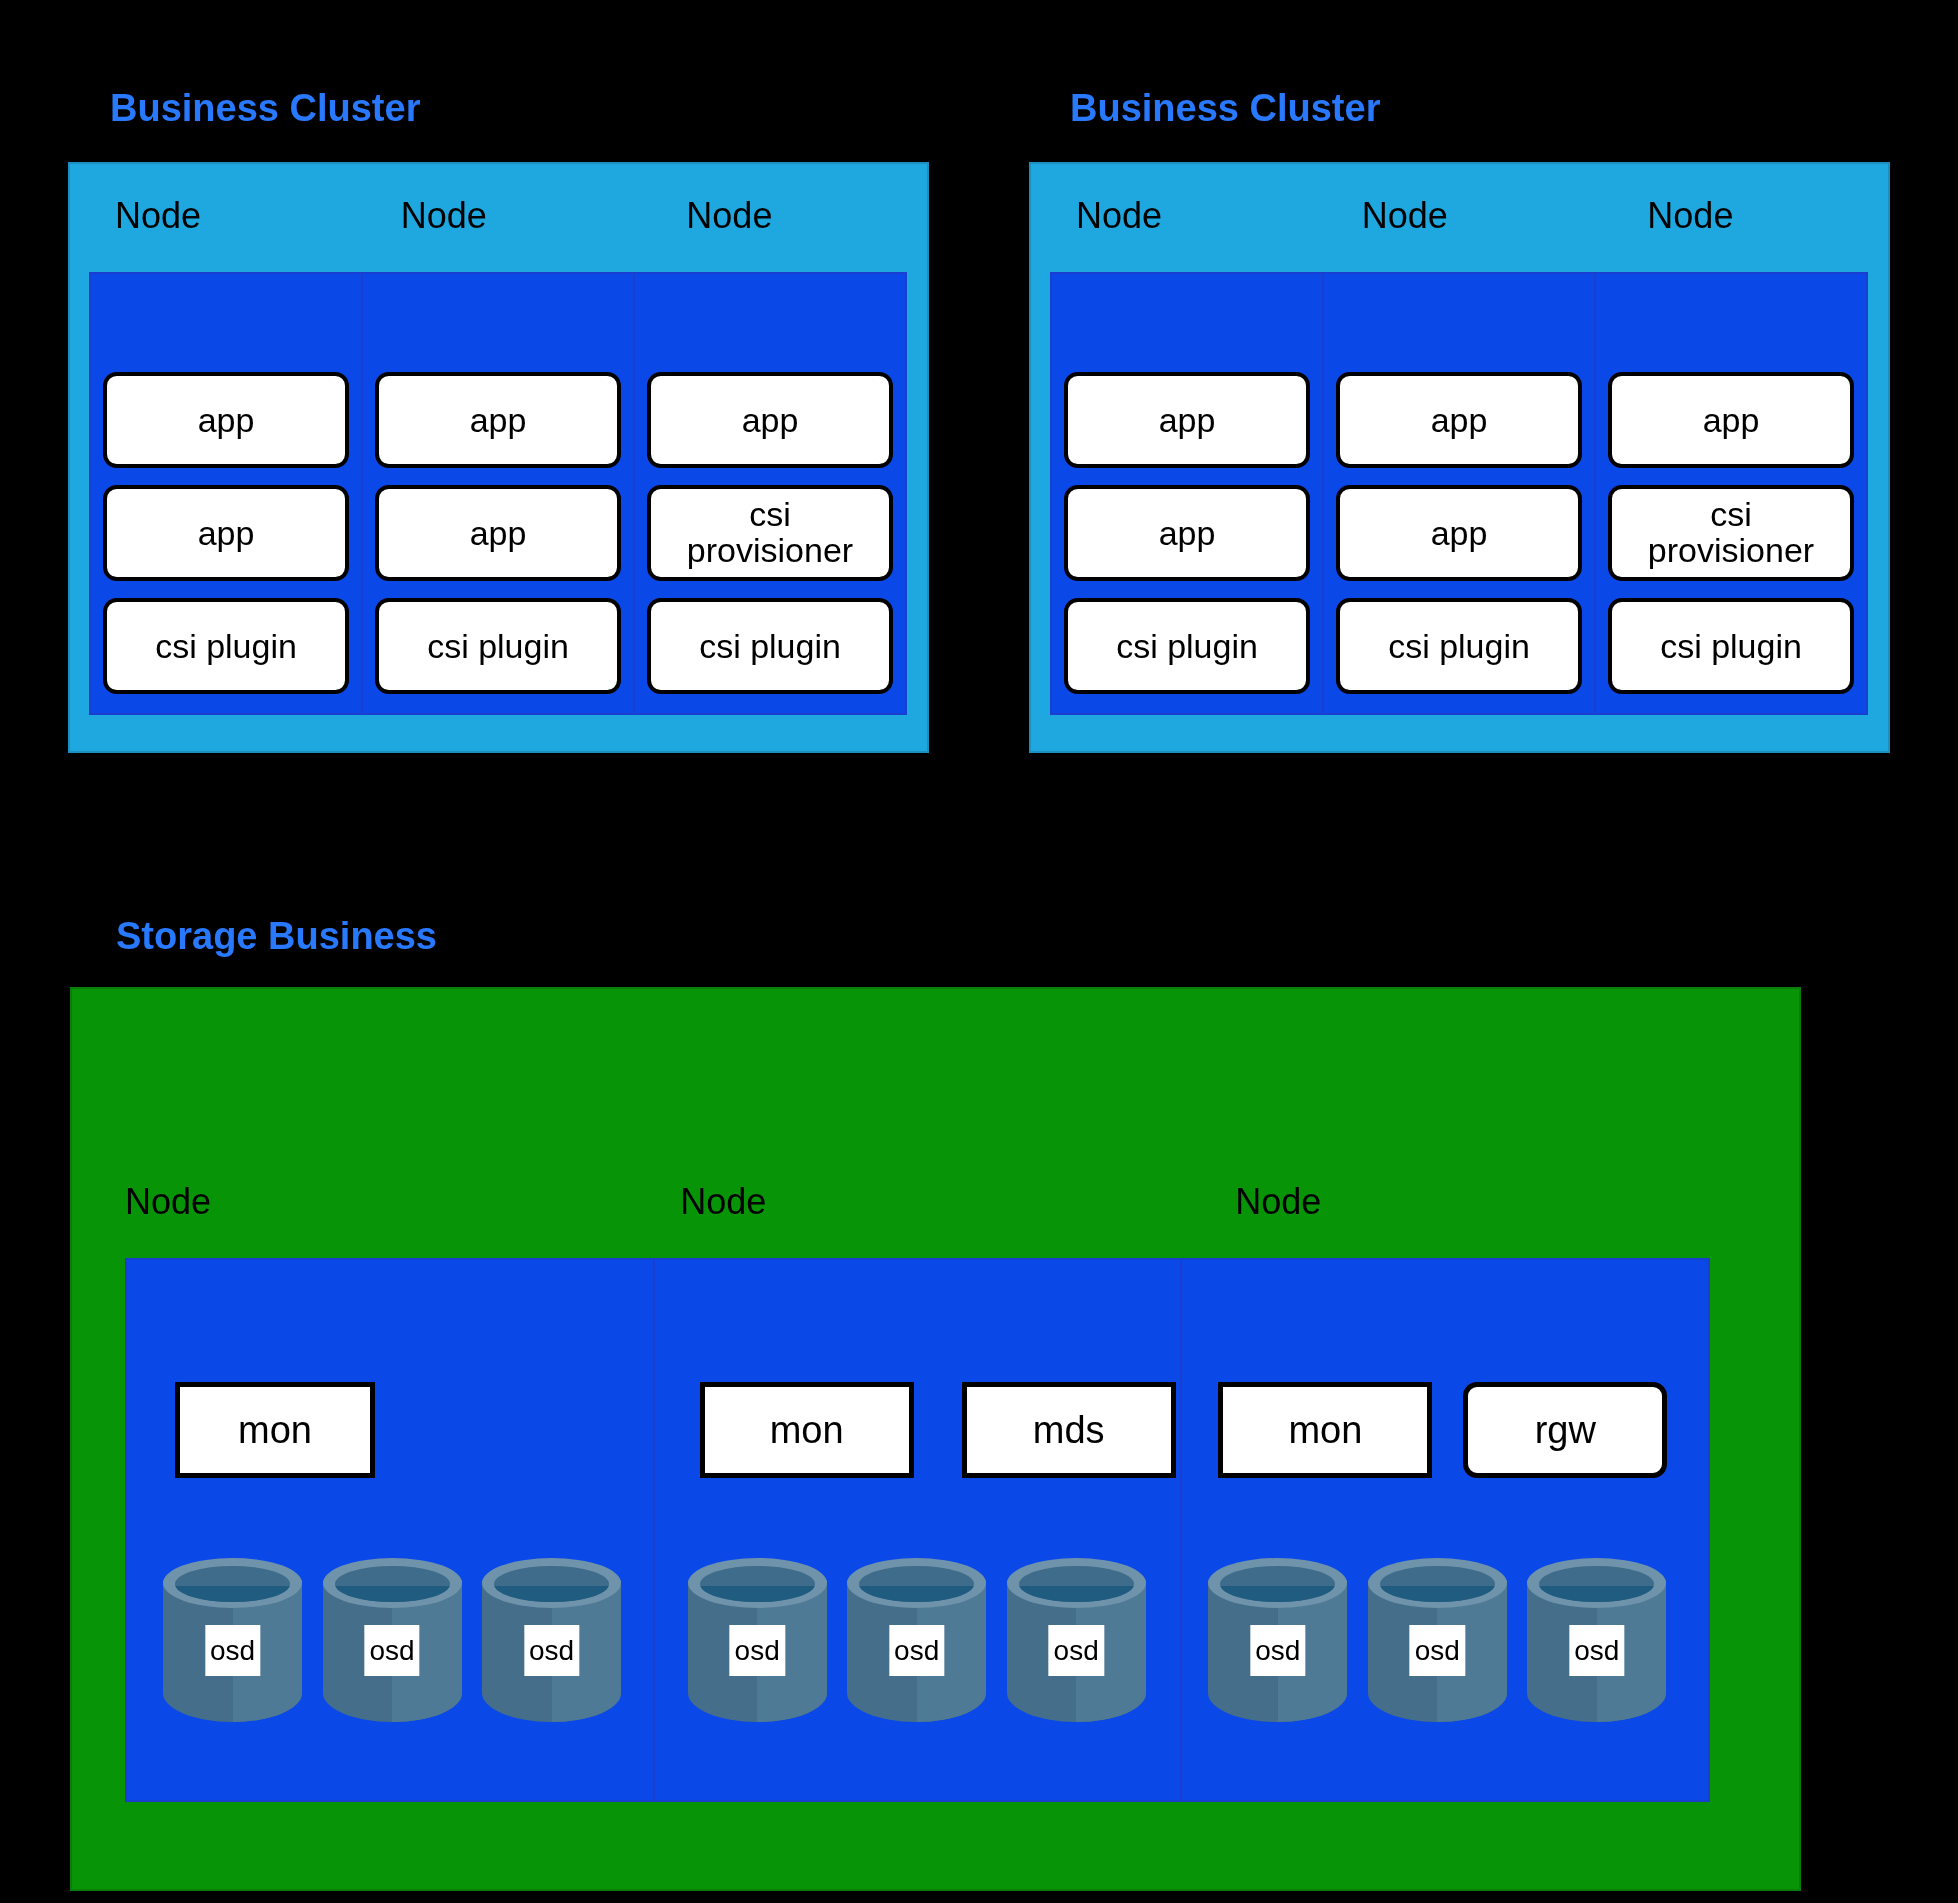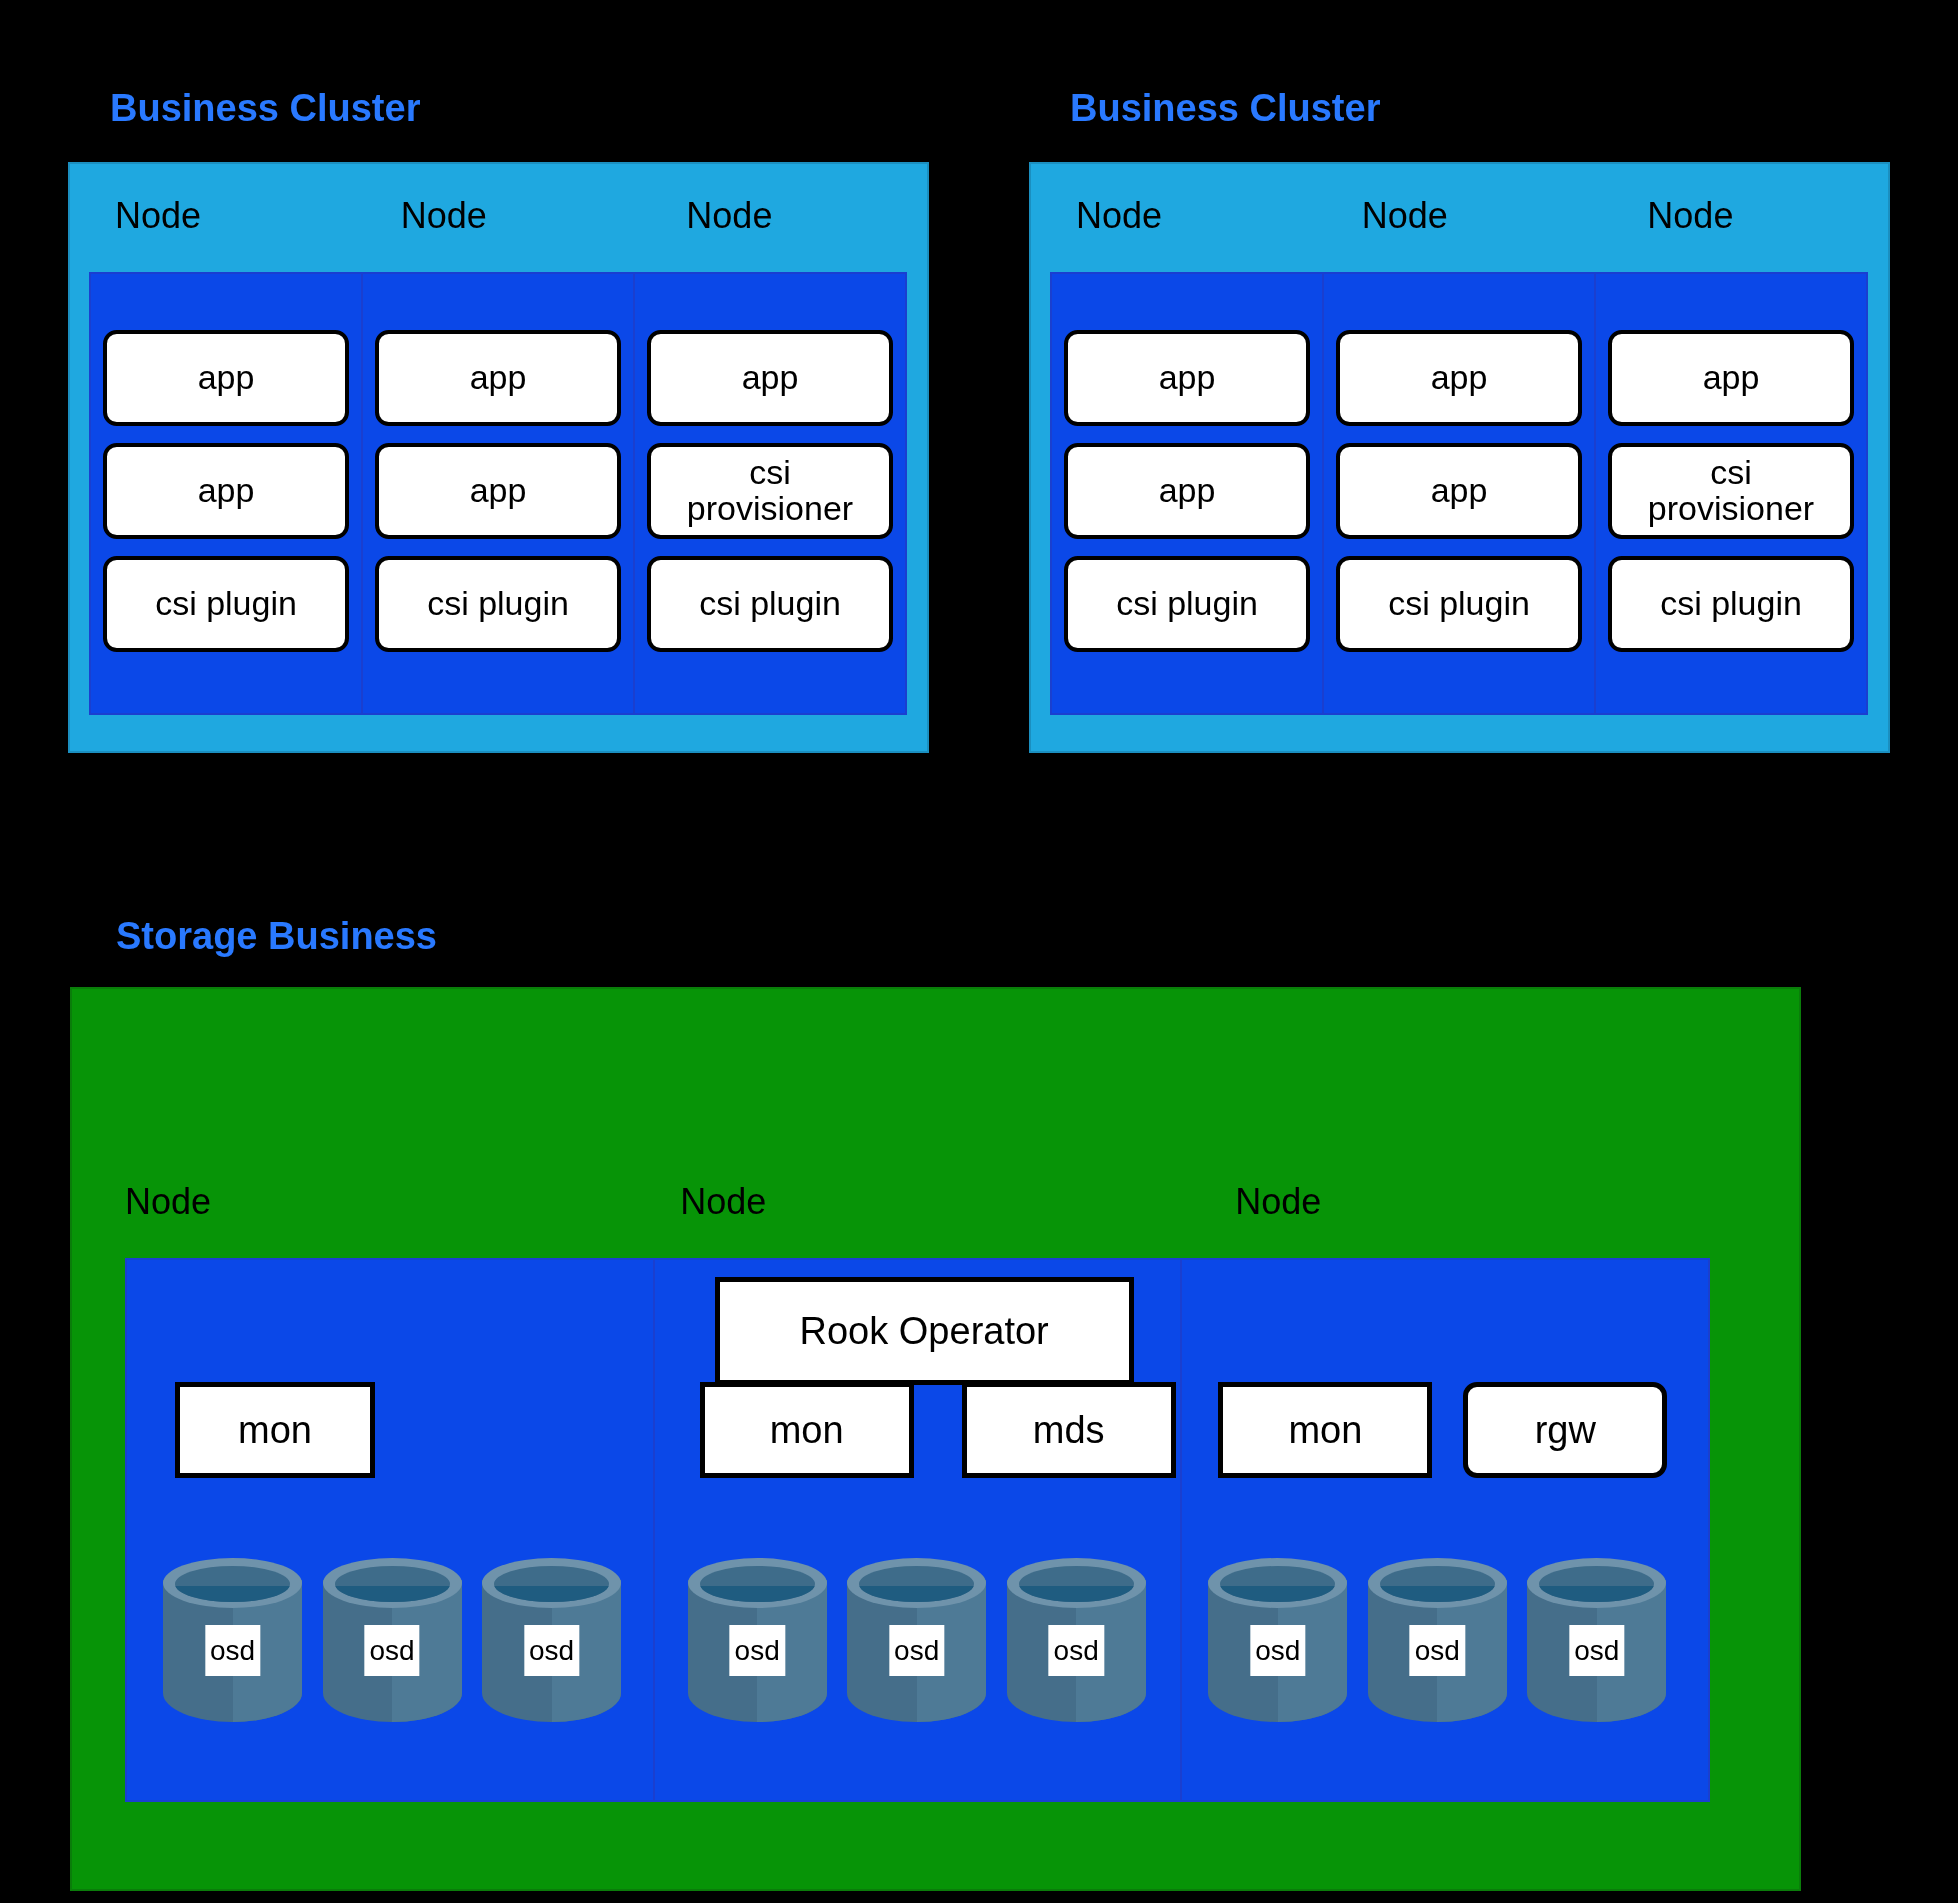--- a/index.html
+++ b/index.html
@@ -46,21 +46,21 @@
     display: flex;
     background: #0b48e8;
     border: 2.6px solid #1a3fd0;
   }
   .biz-node {
     flex: 1;
     border-right: 2.6px solid #1a3fd0;
     padding: 13.7px 12px 19px 12px;
     display: flex;
     flex-direction: column;
-    justify-content: center;
+    justify-content: flex-end;
     gap: 17px;
   }
   .biz-node:last-child { border-right: none; }
 
   .pod {
     background: #ffffff;
     border: 4.3px solid #000000;
     border-radius: 13.7px;
     height: 96px;
     display: flex;
@@ -273,21 +273,20 @@
           <div class="osd">
             <div class="cyl-body"></div>
             <div class="cyl-rim"></div>
             <div class="cyl-inner"></div>
             <div class="osd-label">osd</div>
           </div>
         </div>
       </div>
 
       <div class="st-node">
-        <div class="sq-box" style="left:60px; top:17px; width:419px; height:108px;">Rook Operator</div>
 
         <div class="sq-box" style="left:45px; top:122px; width:214px; height:96px;">mon</div>
         <div class="sq-box" style="left:307px; top:122px; width:214px; height:96px;">mds</div>
 
         <div class="osd-row" style="left:33px; top:298px; gap:20.5px;">
           <div class="osd">
             <div class="cyl-body"></div>
             <div class="cyl-rim"></div>
             <div class="cyl-inner"></div>
             <div class="osd-label">osd</div>

